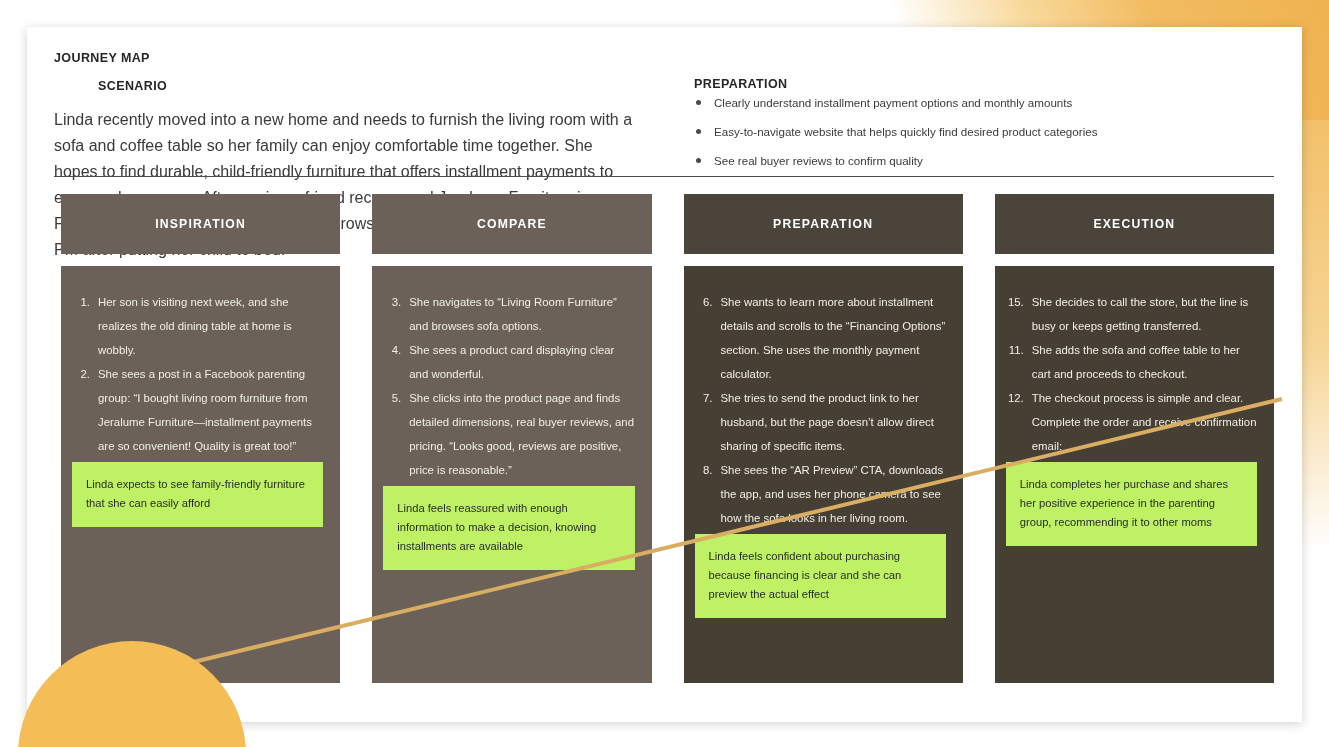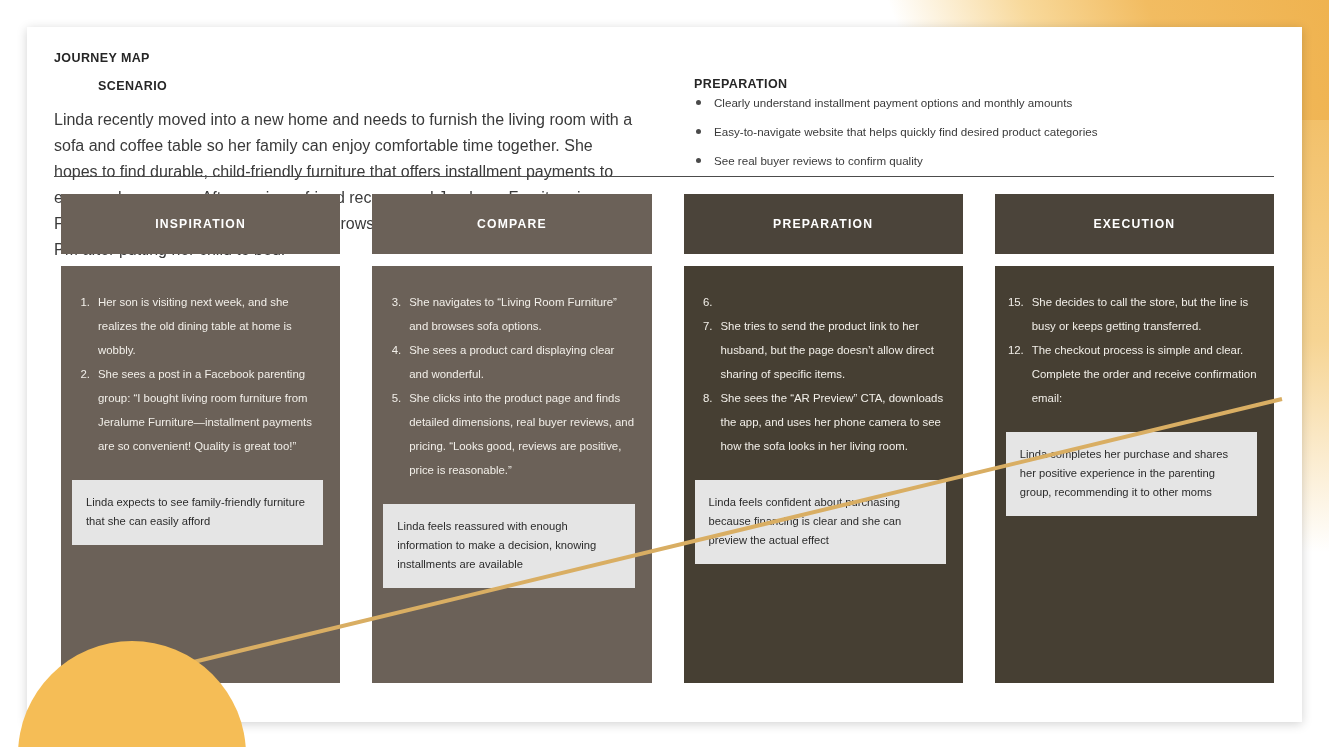--- a/index.html
+++ b/index.html
@@ -182,26 +182,26 @@
   }
   .step-num {
     width: 26px;
     flex: 0 0 26px;
     text-align: right;
     padding-right: 8px;
   }
   .step-text { flex: 1; }
 
   .callout {
-    background: #e5e5e5;
+    background: #bef264;
     color: #2b2b2b;
     font-size: 11.2px;
     line-height: 19px;
     padding: 13px 14px 14px 14px;
-    margin-top: 22px;
+    margin-top: 4px;
   }
 
   
   .tone-light .col-header { background: #6b6158; }
   .tone-light .col-body   { background: #6b6158; }
   .tone-dark  .col-header { background: #4b443a; }
   .tone-dark  .col-body   { background: #463f33; }
 </style>
 </head>
 <body>
@@ -284,20 +284,21 @@
       </div>
 
       <div class="col tone-dark">
         <div class="col-header">
           <span>PREPARATION</span>
         </div>
         <div class="col-body">
           <ul class="steps">
             <li class="step">
               <span class="step-num">6.</span>
+              <span class="step-text">She wants to learn more about installment details and scrolls to the “Financing Options” section. She uses the monthly payment calculator.</span>
             </li>
             <li class="step">
               <span class="step-num">7.</span>
               <span class="step-text">She tries to send the product link to her husband, but the page doesn’t allow direct sharing of specific items.</span>
             </li>
             <li class="step">
               <span class="step-num">8.</span>
               <span class="step-text">She sees the “AR Preview” CTA, downloads the app, and uses her phone camera to see how the sofa looks in her living room.</span>
             </li>
           </ul>
@@ -309,20 +310,24 @@
         <div class="col-header">
           <span>EXECUTION</span>
         </div>
         <div class="col-body">
           <ul class="steps">
             <li class="step">
               <span class="step-num">15.</span>
               <span class="step-text">She decides to call the store, but the line is busy or keeps getting transferred.</span>
             </li>
             <li class="step">
+              <span class="step-num">11.</span>
+              <span class="step-text">She adds the sofa and coffee table to her cart and proceeds to checkout.</span>
+            </li>
+            <li class="step">
               <span class="step-num">12.</span>
               <span class="step-text">The checkout process is simple and clear. Complete the order and receive confirmation email:</span>
             </li>
           </ul>
           <div class="callout">Linda completes her purchase and shares her positive experience in the parenting group, recommending it to other moms</div>
         </div>
       </div>
 
     </div>
 

